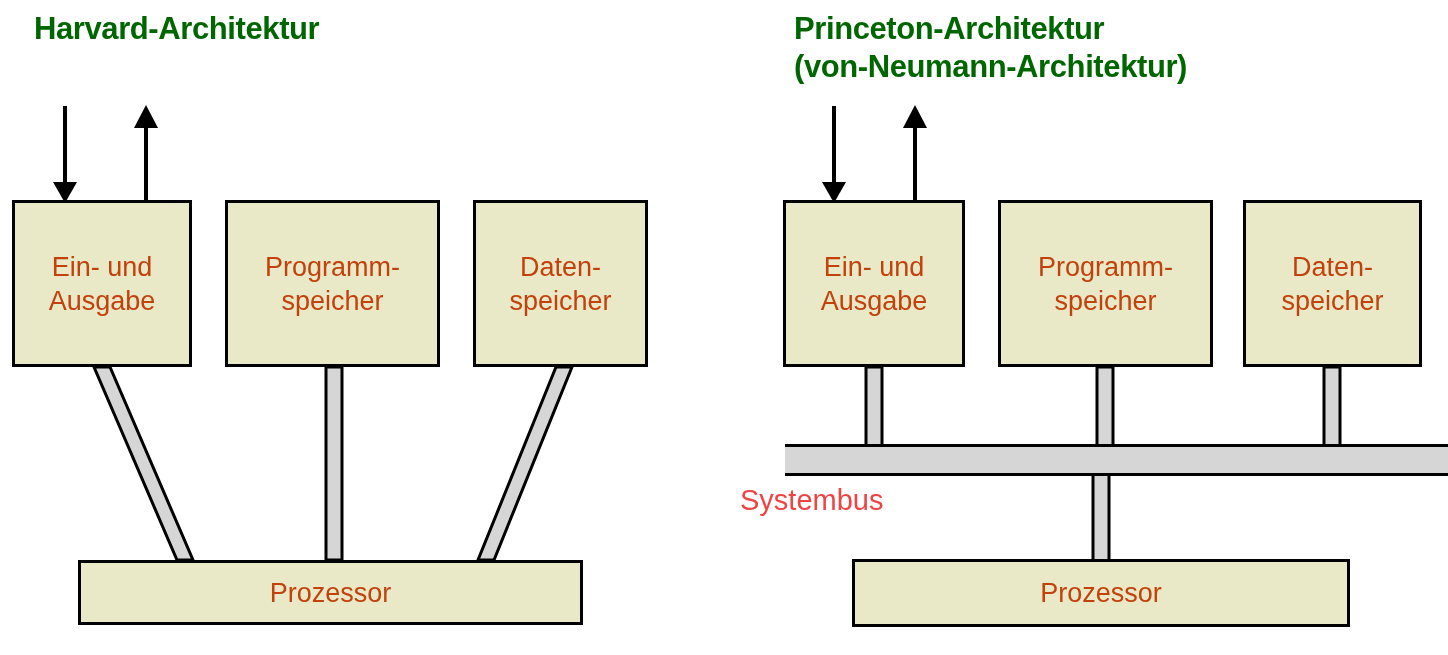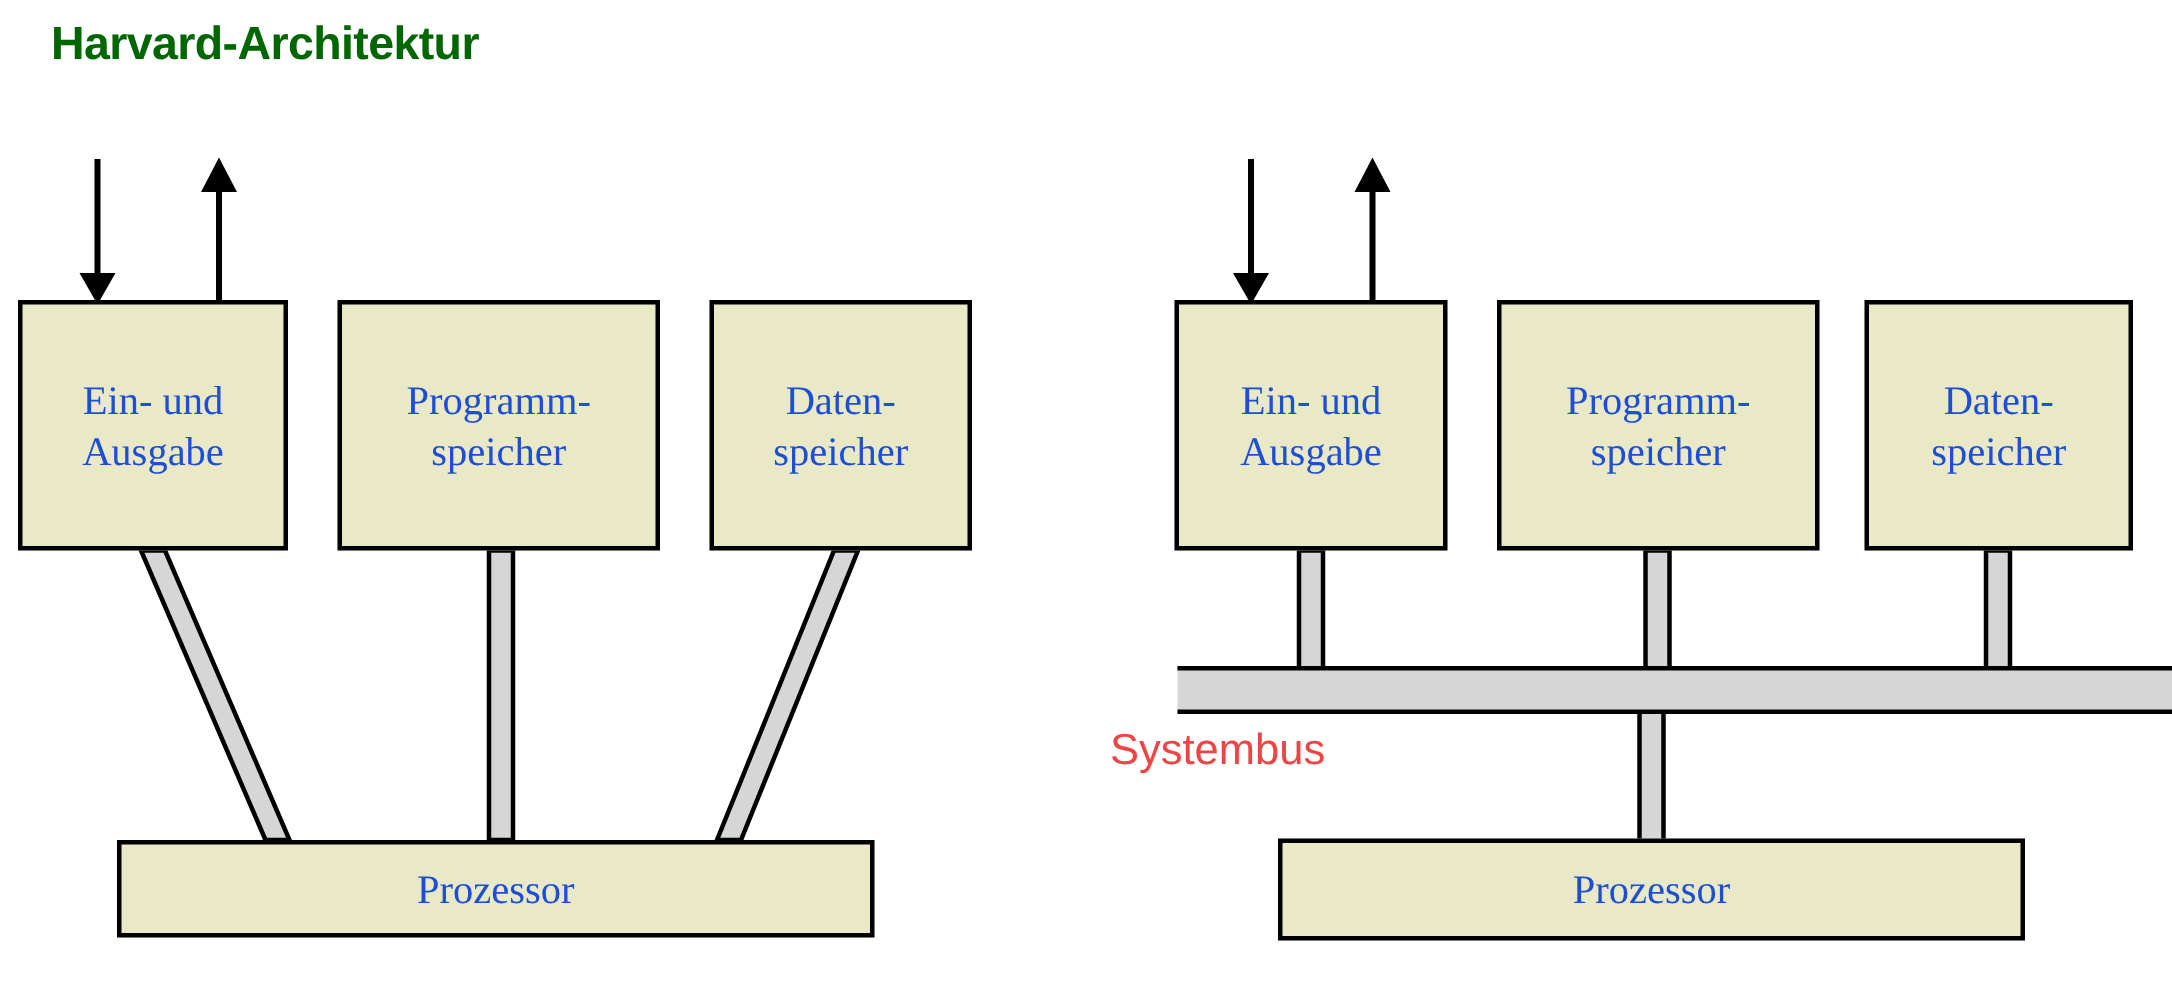--- a/index.html
+++ b/index.html
@@ -42,24 +42,24 @@
   .node-box {
     position: absolute;
     box-sizing: border-box;
     background: #e9e9c8;
     border: 3px solid #000000;
     display: flex;
     align-items: center;
     justify-content: center;
   }
   .node-label {
-    font-family: Liberation Serif, serif;
+    font-family: Liberation Sans, sans-serif;
     font-size: 27px;
     line-height: 34px;
-    color: #1d4ed8;
+    color: #c2410c;
     text-align: center;
     white-space: pre-line;
   }
   .proc-box .node-label { line-height: 30px; text-align: center; }
 
   .bus-bar {
     position: absolute;
     box-sizing: border-box;
     background: #d6d6d6;
     border-top: 3px solid #000000;
@@ -73,20 +73,21 @@
     white-space: pre;
   }
 </style>
 </head>
 <body>
 
 <div id="stage">
 
   <div class="title" id="title-harvard">Harvard-Architektur</div>
 
+  <div class="title" id="title-princeton"><span>Princeton-Architektur</span><br><span>(von-Neumann-Architektur)</span></div>
 
   <svg class="layer" viewBox="0 0 1448 655" preserveAspectRatio="none">
     <defs>
       <marker id="arrowdown" markerWidth="14" markerHeight="14" refX="5" refY="11" orient="auto" markerUnits="userSpaceOnUse">
         <path d="M0,0 L10,0 L5,13 Z" fill="#000000"></path>
       </marker>
       <marker id="arrowup" markerWidth="14" markerHeight="14" refX="5" refY="11" orient="auto" markerUnits="userSpaceOnUse">
         <path d="M0,0 L10,0 L5,13 Z" fill="#000000"></path>
       </marker>
     </defs>

